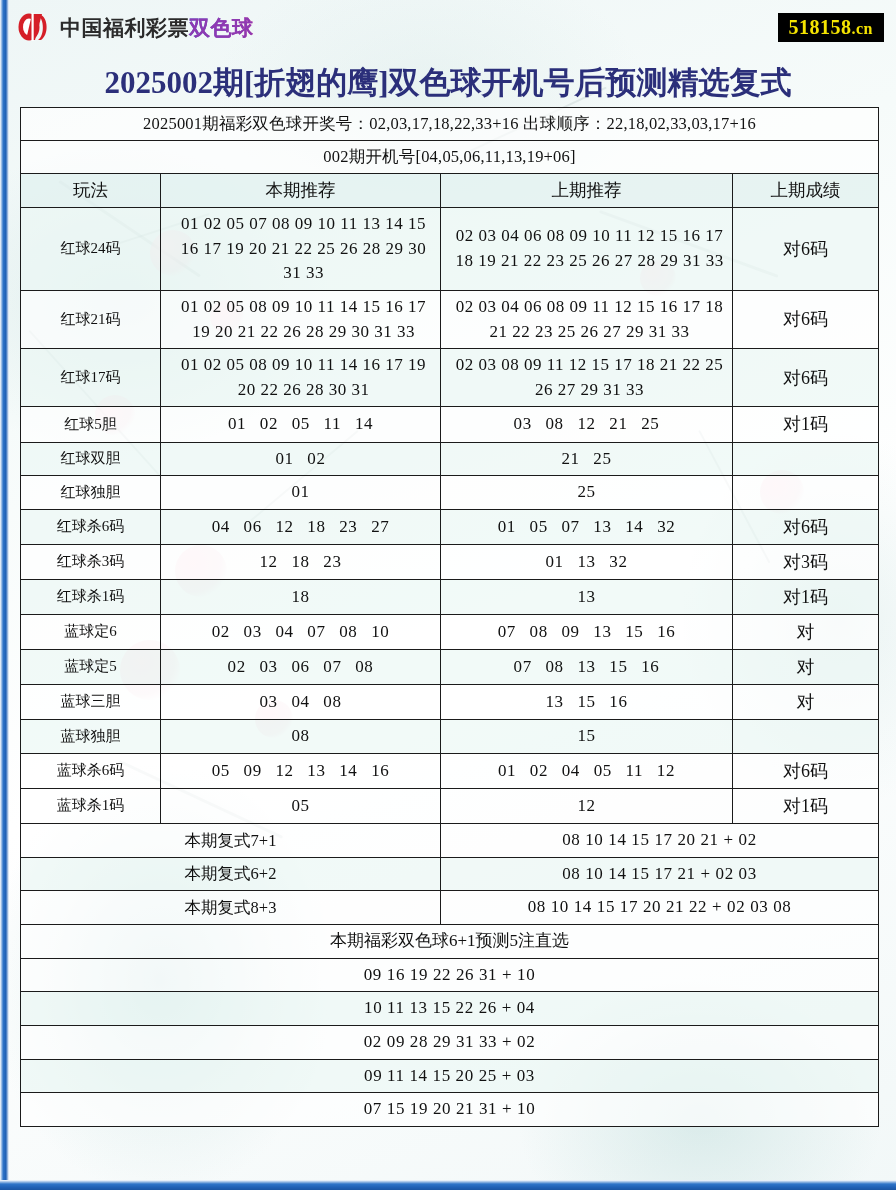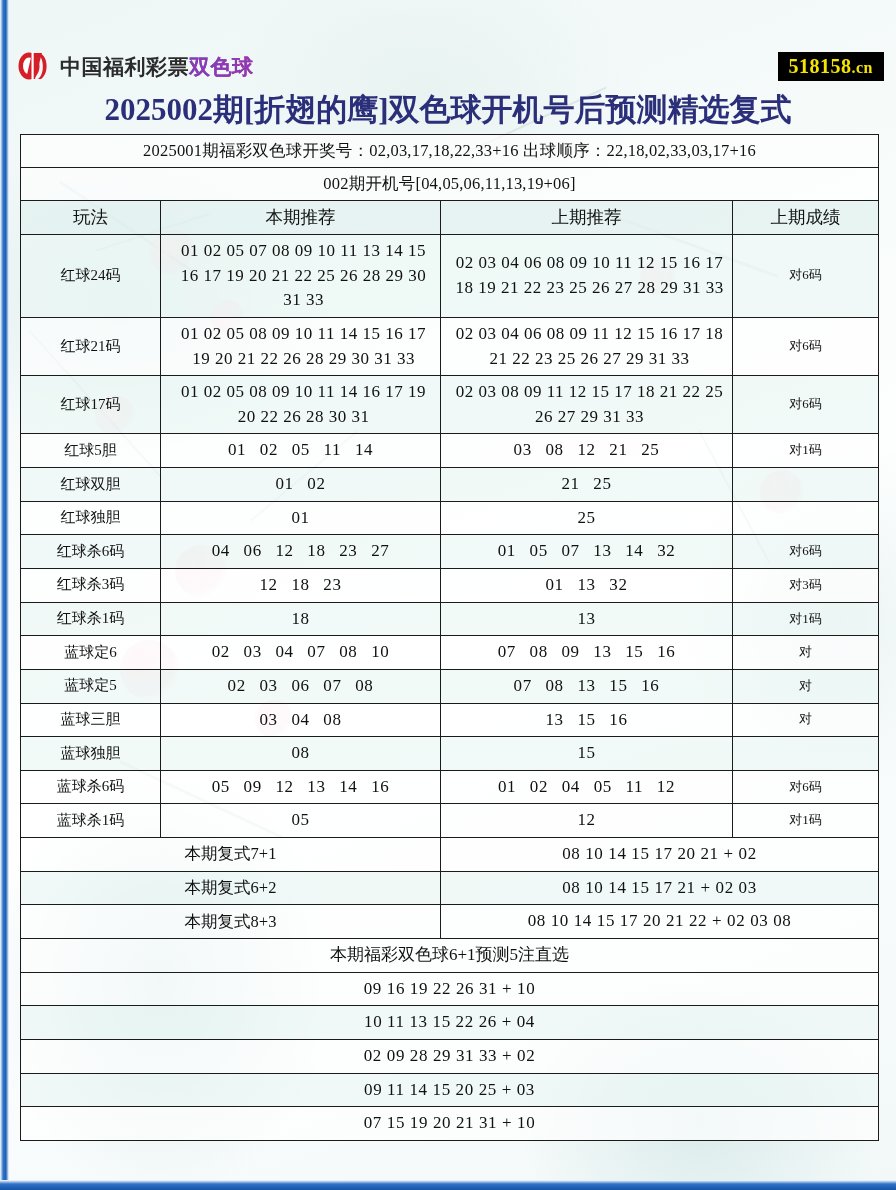--- a/index.html
+++ b/index.html
@@ -39,21 +39,21 @@
     position:absolute;left:0;bottom:0;width:896px;height:10px;
     background:linear-gradient(180deg,#ffffff 0%,#2f74c8 40%,#1f5fb4 75%,#1b55a2 100%);
     z-index:3;
   }
   
   #page{position:relative;z-index:2;width:896px;height:1190px;}
   
   .header-strip{
     position:relative;height:54px;
     display:flex;align-items:center;justify-content:space-between;
-    padding:0 12px 0 18px;box-sizing:border-box;margin-top:39px;
+    padding:0 12px 0 18px;box-sizing:border-box;
   }
   .brand{display:flex;align-items:center;gap:8px;}
   .brand-emblem{
     width:34px;height:32px;position:relative;flex:none;
   }
   .brand-text{
     font-family:"Liberation Sans","DejaVu Sans",sans-serif;
     font-size:21px;font-weight:bold;letter-spacing:.5px;line-height:1;
   }
   .brand-text .cn{color:#2b2b2b;}
@@ -68,21 +68,21 @@
     padding:3px 10px 4px;letter-spacing:.5px;line-height:1;
     border:1px solid #000;
   }
   .site-badge .suffix{font-size:16px;text-align:right;}
   
   .page-title{
     text-align:center;color:#2b2f7a;
     font-family:"Liberation Serif","DejaVu Serif",serif;
     font-size:31px;font-weight:bold;
     letter-spacing:0px;line-height:1.12;
-    margin:0 0 6px 0;padding:0 14px;
+    margin:12px 0 6px 0;padding:0 14px;
     white-space:nowrap;
   }
   
   .tbl-wrap{padding:0 18px 16px 20px;box-sizing:border-box;}
   table.main{
     width:858px;border-collapse:collapse;
     background:rgba(255,255,255,.30);
     table-layout:fixed;
   }
   table.main td{
@@ -104,21 +104,21 @@
   .hdr td{font-size:17.5px;padding:7px 4px;}
   .label-cell{font-size:15px;}
   .nums{
     font-size:17px;letter-spacing:.6px;
     white-space:pre-wrap;word-spacing:2px;
   }
   .nums-multi{
     text-align:left;padding-left:10px !important;
     font-size:17px;letter-spacing:.5px;line-height:1.42;
   }
-  .score-cell{font-size:13px;}
+  .score-cell{font-size:18px;}
   .fushi-label{font-size:16.5px;}
   .fushi-val{font-size:17px;letter-spacing:.6px;}
   .section-title td{font-size:17px;padding:7px 4px;}
   .pick-row td{font-size:17px;letter-spacing:.6px;padding:7px 4px;}
 </style>
 </head>
 <body>
 
 <div id="bg-art">
   <div class="branch" style="left:60px;top:180px;width:170px;height:3px;transform:rotate(34deg);"></div>

